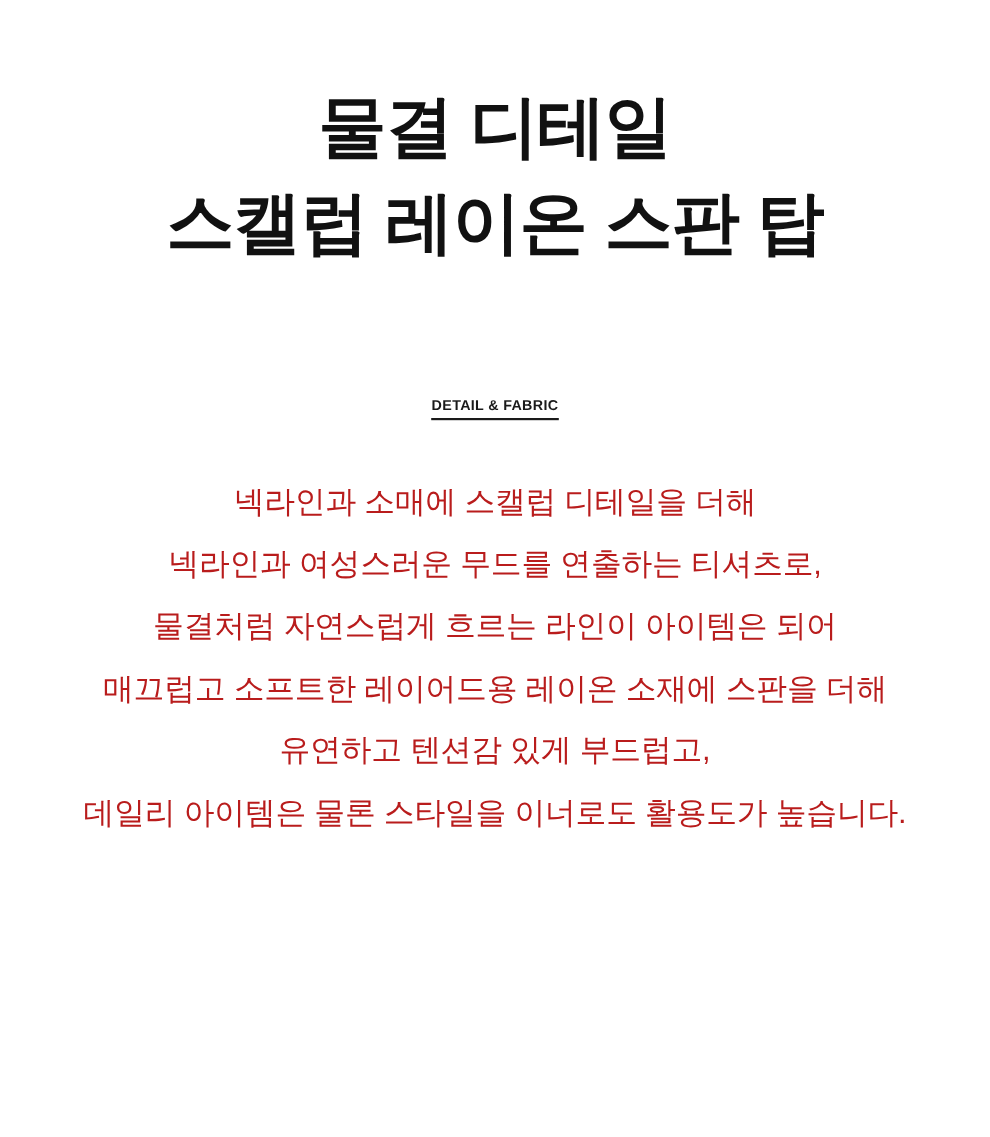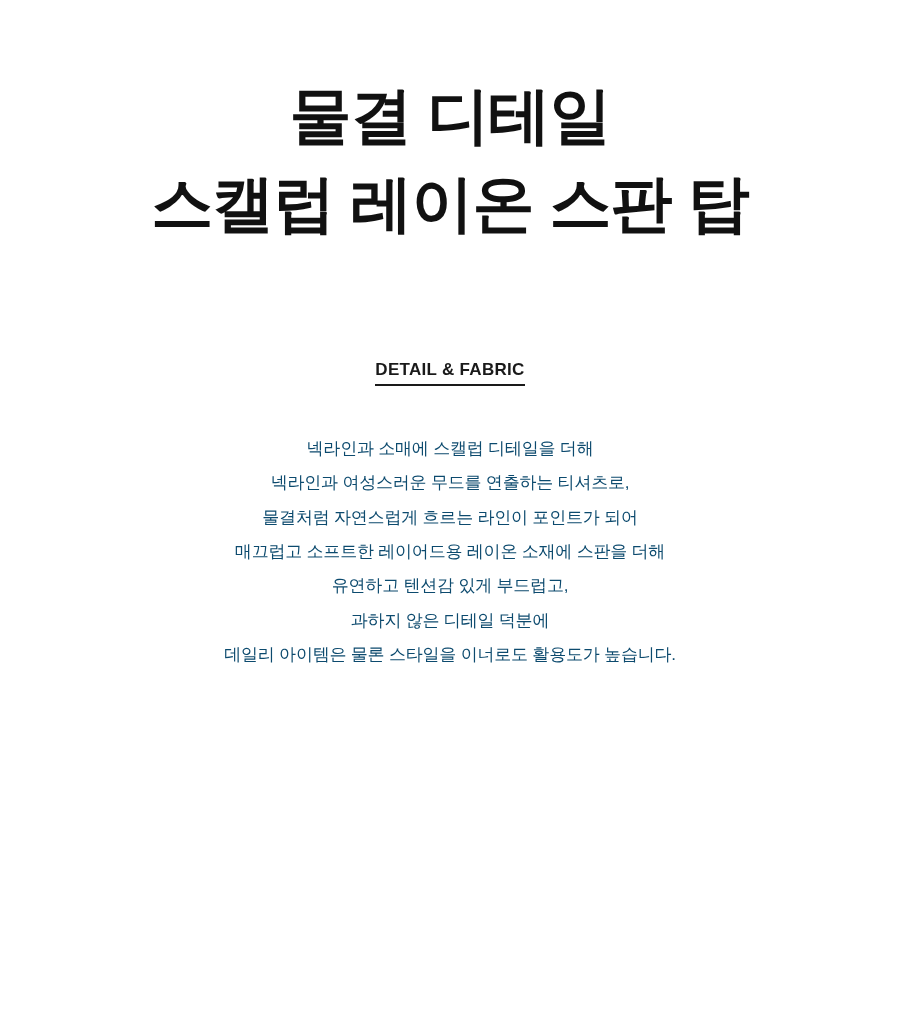--- a/index.html
+++ b/index.html
@@ -31,36 +31,36 @@
     line-height: 1.42;
     color: #111111;
     white-space: nowrap;
   }
   .section-heading-wrap {
     text-align: center;
     margin-top: 112px;
   }
   .section-heading {
     display: inline-block;
-    font-size: 17px;
+    font-size: 13px;
     font-weight: 700;
     letter-spacing: 0.3px;
     color: #1a1a1a;
     border-bottom: 2px solid #1a1a1a;
     padding-bottom: 4px;
   }
   .body-block {
     margin-top: 46px;
     text-align: center;
   }
   .body-line {
-    font-size: 17px;
+    font-size: 28px;
     font-weight: 400;
     line-height: 2.02;
-    color: #0c4a6e;
+    color: #b91c1c;
     letter-spacing: -0.2px;
     white-space: nowrap;
   }
 </style>
 </head>
 <body>
 
 <div class="page">
 
   <div class="title-block">
@@ -68,20 +68,19 @@
     <div class="title-line">스캘럽 레이온 스판 탑</div>
   </div>
 
   <div class="section-heading-wrap">
     <span class="section-heading">DETAIL &amp; FABRIC</span>
   </div>
 
   <div class="body-block">
     <div class="body-line">넥라인과 소매에 스캘럽 디테일을 더해</div>
     <div class="body-line">넥라인과 여성스러운 무드를 연출하는 티셔츠로,</div>
-    <div class="body-line">물결처럼 자연스럽게 흐르는 라인이 포인트가 되어</div>
+    <div class="body-line">물결처럼 자연스럽게 흐르는 라인이 아이템은 되어</div>
     <div class="body-line">매끄럽고 소프트한 레이어드용 레이온 소재에 스판을 더해</div>
     <div class="body-line">유연하고 텐션감 있게 부드럽고,</div>
-    <div class="body-line">과하지 않은 디테일 덕분에</div>
     <div class="body-line">데일리 아이템은 물론 스타일을 이너로도 활용도가 높습니다.</div>
   </div>
 
 </div>
 
 </body></html>

